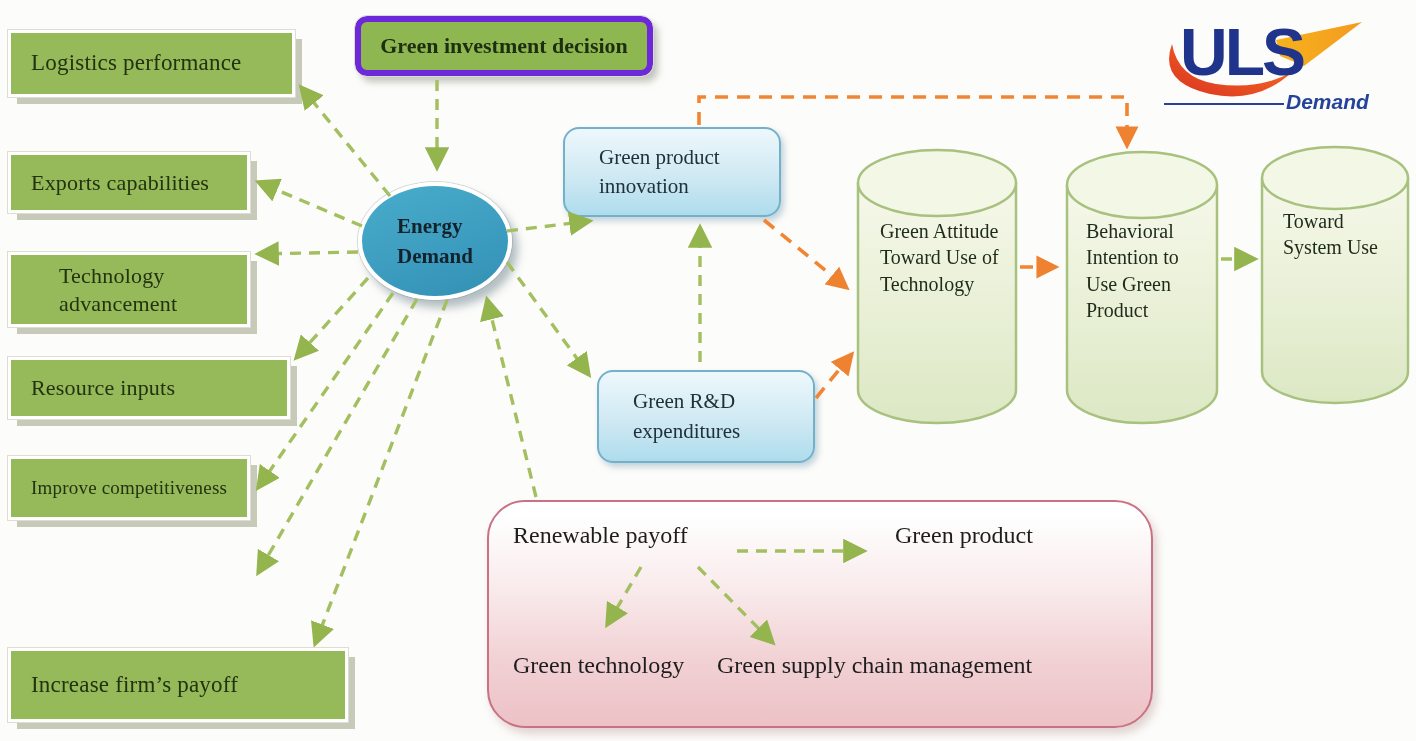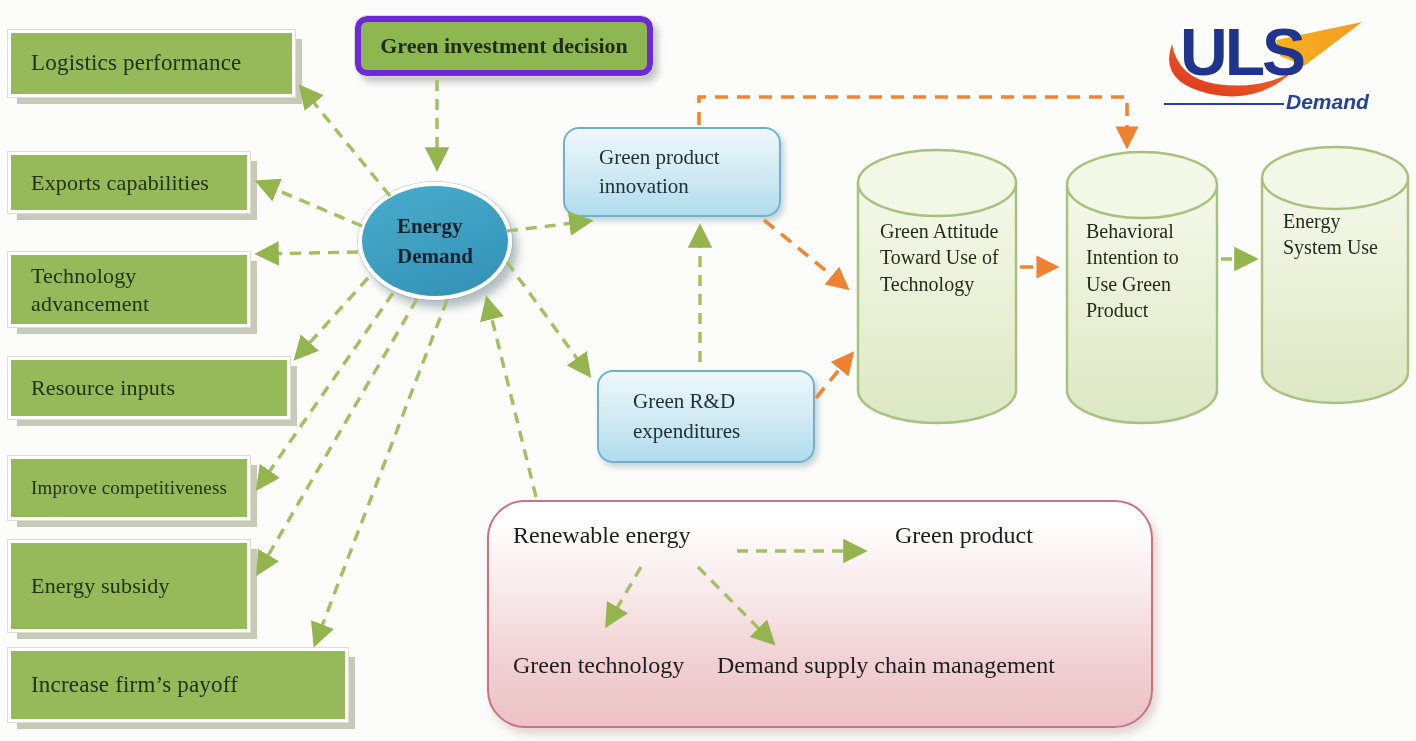--- a/index.html
+++ b/index.html
@@ -83,31 +83,28 @@
 <body>
 
 <div class="stage">
 
   <div class="factor" style="left:8px;top:30px;width:287px;height:67px;font-size:23px;">
     <span class="lbl">Logistics performance</span>
   </div>
   <div class="factor" style="left:8px;top:152px;width:242px;height:61px;">
     <span class="lbl">Exports capabilities</span>
   </div>
-  <div class="factor" style="left:8px;top:252px;width:242px;height:75px;">
+  <div class="factor" style="left:8px;top:252px;width:242px;height:75px;justify-content:center;">
     <span class="lbl" style="width:160px;">Technology advancement</span>
   </div>
   <div class="factor" style="left:8px;top:357px;width:282px;height:62px;">
     <span class="lbl">Resource inputs</span>
   </div>
   <div class="factor" style="left:8px;top:456px;width:242px;height:64px;font-size:19px;">
     <span class="lbl" style="white-space:nowrap;">Improve competitiveness</span>
-  </div>
-  <div class="factor" style="left:8px;top:540px;width:242px;height:92px;">
-    <span class="lbl">Energy subsidy</span>
   </div>
   <div class="factor" style="left:8px;top:648px;width:340px;height:74px;font-size:23px;">
     <span class="lbl" style="white-space:nowrap;">Increase firm’s payoff</span>
   </div>
 
   <div class="invest">
     <span class="lbl">Green investment decision</span>
   </div>
 
   <div class="energy">
@@ -117,27 +114,27 @@
 
   <div class="bluebox" style="left:563px;top:127px;width:218px;height:90px;">
     <span class="lbl">Green product innovation</span>
   </div>
   <div class="bluebox" style="left:597px;top:370px;width:218px;height:93px;">
     <span class="lbl">Green R&amp;D expenditures</span>
   </div>
 
   <div class="cyl-label" style="left:880px;top:218px;width:122px;">Green Attitude Toward Use of Technology</div>
   <div class="cyl-label" style="left:1086px;top:218px;width:118px;">Behavioral Intention to Use Green Product</div>
-  <div class="cyl-label" style="left:1283px;top:208px;width:118px;">Energy System Use</div>
+  <div class="cyl-label" style="left:1283px;top:208px;width:118px;">Toward System Use</div>
 
   <div class="panel"></div>
-  <div class="panel-text" style="left:513px;top:522px;">Renewable energy</div>
+  <div class="panel-text" style="left:513px;top:522px;">Renewable payoff</div>
   <div class="panel-text" style="left:895px;top:522px;">Green product</div>
   <div class="panel-text" style="left:513px;top:652px;">Green technology</div>
-  <div class="panel-text" style="left:717px;top:652px;">Demand supply chain management</div>
+  <div class="panel-text" style="left:717px;top:652px;">Green supply chain management</div>
 
   <div class="logo">
     <svg width="210" height="118" viewBox="0 0 210 118">
       <defs>
         <linearGradient id="swoosh" x1="0" y1="1" x2="1" y2="0">
           <stop offset="0" stop-color="#d93420"></stop>
             <stop offset="0.6" stop-color="#ee5a22"></stop>
             <stop offset="1" stop-color="#f58a2e"></stop>
         </linearGradient>
         <linearGradient id="flight" x1="0" y1="0" x2="1" y2="0">

